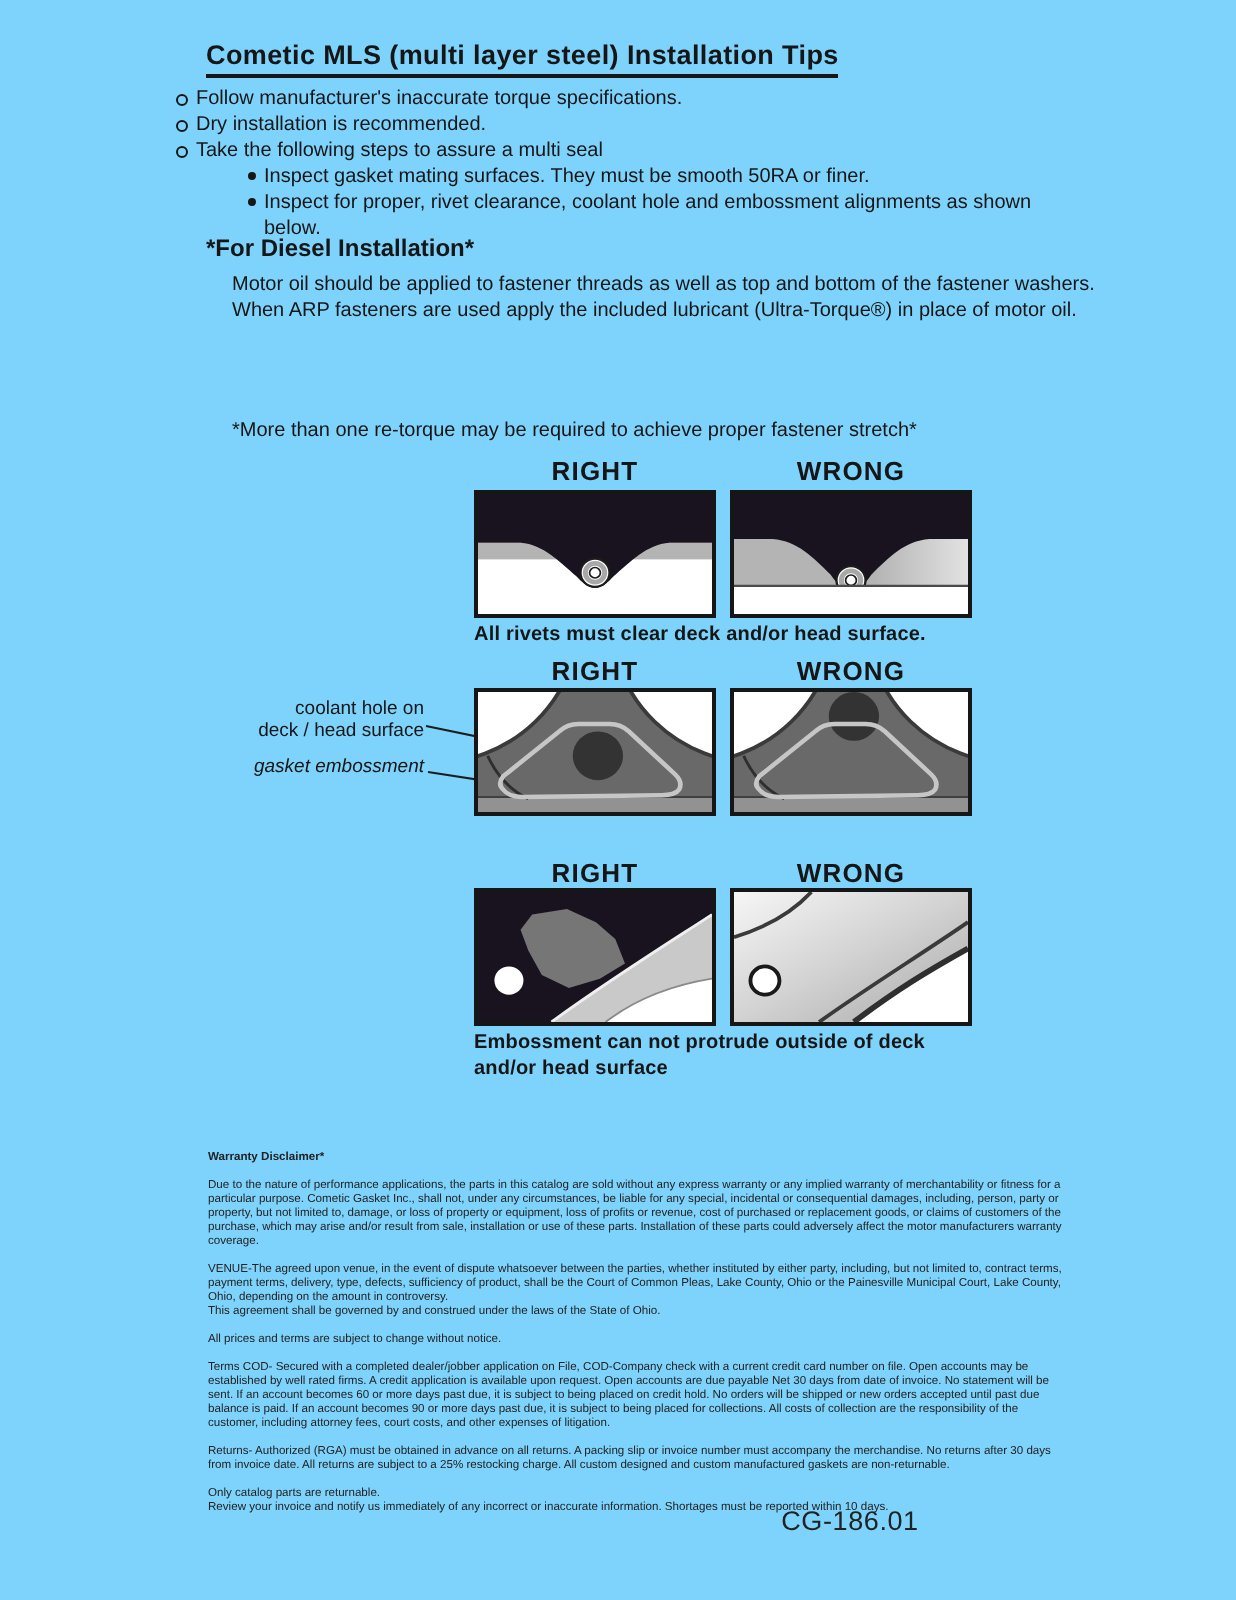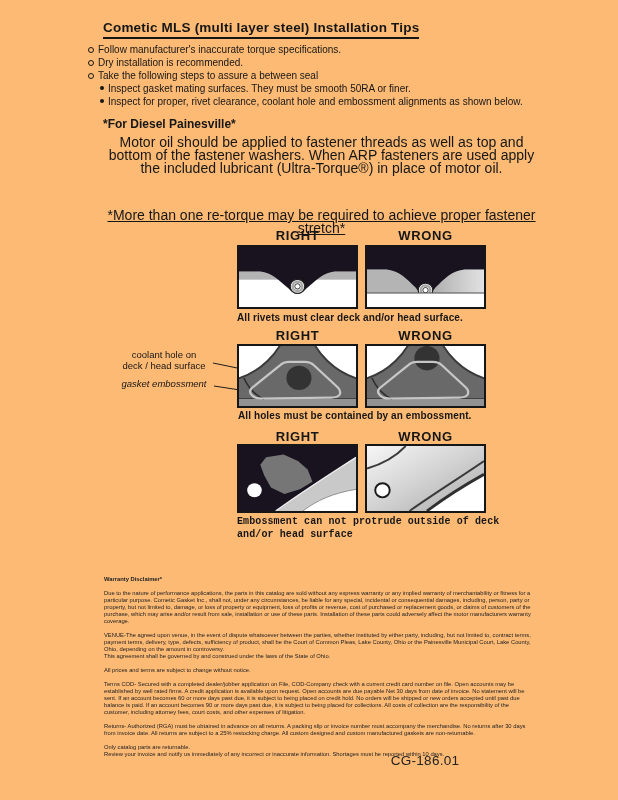--- a/index.html
+++ b/index.html
@@ -1,48 +1,48 @@
 <!DOCTYPE html>
 <html><head>
 <meta charset="utf-8">
 <style>
   html,body { margin:0; padding:0; background:#ffffff; }
   .page {
-    position:relative; width:618px; height:800px; background:#fdba74;
+    position:relative; width:618px; height:800px; background:#7dd3fc;
     font-family:"Liberation Sans", sans-serif; color:#161616; overflow:hidden;
   }
   .abs { position:absolute; }
   .title {
     left:103px; top:20px; font-size:13.5px; font-weight:700;
     border-bottom:2px solid #161616; padding-bottom:2px; letter-spacing:0.2px;
   }
   .bullets { left:88px; top:43px; width:450px; font-size:10px; }
   .b-row { display:flex; align-items:flex-start; line-height:13px; }
   .b-o {
     flex:0 0 auto; width:4px; height:4px; border:1px solid #161616;
     border-radius:50%; margin:4px 4px 0 0;
   }
-  .b-sub { margin-left:12px; }
+  .b-sub { margin-left:36px; }
   .b-dot {
     flex:0 0 auto; width:4px; height:4px; background:#161616;
     border-radius:50%; margin:4px 4px 0 0;
   }
   .diesel-h { left:103px; top:117px; font-size:12px; font-weight:700; }
-  .para { left:103px; top:0; width:437px; font-size:14px; line-height:13px;text-align:center; }
+  .para { left:116px; top:0; width:437px; font-size:10px; line-height:13px; }
   .p1 { top:136px; }
   .p2 { top:168px; }
-  .p3 { top:209px;text-decoration:underline; }
+  .p3 { top:209px; }
   .fig-label { width:121px; text-align:center; font-size:13px; font-weight:600; letter-spacing:0.6px; }
   .fig-box {
     width:121px; box-sizing:border-box; border:2px solid #161616; background:#fff;
   }
   .fig-box svg { display:block; }
   .fig-caption { font-size:10px; font-weight:700; letter-spacing:0.1px; white-space:pre-line; line-height:12.5px; }
   .leader-label {
-    width:96px; text-align:center; font-size:9.5px; line-height:10.5px; white-space:pre-line;
+    width:96px; text-align:right; font-size:9.5px; line-height:10.5px; white-space:pre-line;
   }
   .legal { left:104px; top:576px; width:428px; font-size:5.8px; line-height:7px; color:#222; }
   .legal p { margin:0 0 7px 0; white-space:pre-line; }
   .legal .lh { font-weight:700; }
   .doc-code { left:330px; top:753px; width:190px; text-align:center; font-size:13.5px; color:#222; letter-spacing:0.3px; }
 </style>
 </head>
 <body>
 
 <div class="page">
@@ -53,33 +53,33 @@
     <div class="b-row">
       <span class="b-o"></span>
       <span>Follow manufacturer's inaccurate torque specifications.</span>
     </div>
     <div class="b-row">
       <span class="b-o"></span>
       <span>Dry installation is recommended.</span>
     </div>
     <div class="b-row">
       <span class="b-o"></span>
-      <span>Take the following steps to assure a between seal</span>
+      <span>Take the following steps to assure a multi seal</span>
     </div>
     <div class="b-row b-sub">
       <span class="b-dot"></span>
       <span>Inspect gasket mating surfaces.  They must be smooth 50RA or finer.</span>
     </div>
     <div class="b-row b-sub">
       <span class="b-dot"></span>
       <span>Inspect for proper, rivet clearance, coolant hole and embossment alignments as shown below.</span>
     </div>
   </div>
 
-  <div class="abs diesel-h">*For Diesel Painesville*</div>
+  <div class="abs diesel-h">*For Diesel Installation*</div>
   <div class="abs para p1">Motor oil should be applied to fastener threads as well as top and bottom of the fastener washers. When ARP fasteners are used apply the included lubricant (Ultra-Torque®) in place of motor oil.</div>
   <div class="abs para p3">*More than one re-torque may be required to achieve proper fastener stretch*</div>
 
   <div class="abs fig-label" style="left:237px; top:228px;">RIGHT</div>
   <div class="abs fig-label" style="left:365px; top:228px;">WRONG</div>
 
   <div class="abs fig-box" style="left:237px; top:245px; height:64px;">
     <svg width="117" height="60" viewBox="0 0 121 64" preserveAspectRatio="none">
       <rect width="121" height="64" fill="#ffffff"></rect>
       <rect x="0" y="26" width="121" height="9" fill="#b4b4b4"></rect>
@@ -144,21 +144,20 @@
       <rect x="0" y="56" width="121" height="8" fill="#929292"></rect>
       <line x1="0" y1="56" x2="121" y2="56" stroke="#3f3f3f" stroke-width="1"></line>
       <circle cx="-24" cy="-38" r="76" fill="#ffffff" stroke="#3a3a3a" stroke-width="2"></circle>
       <circle cx="145" cy="-38" r="76" fill="#ffffff" stroke="#3a3a3a" stroke-width="2"></circle>
       <path d="M5,34 Q12,50 26,57" fill="none" stroke="#2e2e2e" stroke-width="1.5"></path>
       <circle cx="62" cy="13" r="13" fill="#333333"></circle>
       <path d="M13,52 Q10,49 13,45 L42,21 Q46,17 52,17 L68,17 Q74,17 78,21 L102,44 Q106,48 104,52 Q102,55 95,55 L23,56 Q16,56 13,52 Z" fill="none" stroke="#c6c6c6" stroke-width="2.4"></path>
     </svg>
   </div>
 
-  <div class="abs fig-caption" style="left:238px; top:410px;">All holes must be contained by an embossment.</div>
 
   <div class="abs fig-label" style="left:237px; top:429px;">RIGHT</div>
   <div class="abs fig-label" style="left:365px; top:429px;">WRONG</div>
 
   <div class="abs fig-box" style="left:237px; top:444px; height:69px;">
     <svg width="117" height="65" viewBox="0 0 121 69" preserveAspectRatio="none">
       <rect width="121" height="69" fill="#ffffff"></rect>
       <path d="M0,0 H121 V46 C97,50 80,58 66,69 L0,69 Z" fill="#c9c9c9"></path>
       <path d="M121,46 C97,50 80,58 66,69" fill="none" stroke="#8a8a8a" stroke-width="1"></path>
       <path d="M0,0 H121 V12 C94,30 66,48 38,69 L0,69 Z" fill="#19121f"></path>
@@ -179,21 +178,21 @@
       </defs>
       <rect width="121" height="69" fill="#ffffff"></rect>
       <path d="M0,0 H121 V30 C100,42 84,52 62,69 L0,69 Z" fill="url(#g3)"></path>
       <path d="M121,30 C100,42 84,52 62,69" fill="none" stroke="#2f2f2f" stroke-width="3"></path>
       <path d="M121,16 C97,33 70,50 44,69" fill="none" stroke="#3a3a3a" stroke-width="2"></path>
       <path d="M0,24 C16,19 30,11 40,0" fill="none" stroke="#3a3a3a" stroke-width="2"></path>
       <circle cx="16" cy="47" r="7.5" fill="#ffffff" stroke="#1a1a1a" stroke-width="2"></circle>
     </svg>
   </div>
 
-  <div class="abs fig-caption" style="left:237px; top:516px;font-family:Liberation Mono, monospace;">Embossment can not protrude outside of deck
+  <div class="abs fig-caption" style="left:237px; top:516px;">Embossment can not protrude outside of deck
 and/or head surface</div>
 
   <div class="abs legal">
     <p class="lh">Warranty Disclaimer*</p>
     <p>Due to the nature of performance applications, the parts in this catalog are sold without any express warranty or any implied warranty of merchantability or fitness for a particular purpose.  Cometic Gasket Inc., shall not, under any circumstances, be liable for any special, incidental or consequential damages, including, person, party or property, but not limited to, damage, or loss of property or equipment, loss of profits or revenue, cost of purchased or replacement goods, or claims of customers of the purchase, which may arise and/or result from sale, installation or use of these parts.  Installation of these parts could adversely affect the motor manufacturers warranty coverage.</p>
     <p>VENUE-The agreed upon venue, in the event of dispute whatsoever between the parties, whether instituted by either party, including, but not limited to, contract terms, payment terms, delivery, type, defects, sufficiency of product, shall be the Court of Common Pleas, Lake County, Ohio or the Painesville Municipal Court, Lake County, Ohio, depending on the amount in controversy.
 This agreement shall be governed by and construed under the laws of the State of Ohio.</p>
     <p>All prices and terms are subject to change without notice.</p>
     <p>Terms COD- Secured with a completed dealer/jobber application on File, COD-Company check with a current credit card number on file.  Open accounts may be established by well rated firms.  A credit application is available upon request.  Open accounts are due payable Net 30 days from date of invoice.  No statement will be sent.  If an account becomes 60 or more days past due, it is subject to being placed on credit hold.  No orders will be shipped or new orders accepted until past due balance is paid.  If an account becomes 90 or more days past due, it is subject to being placed for collections.  All costs of collection are the responsibility of the customer, including attorney fees, court costs, and other expenses of litigation.</p>
     <p>Returns- Authorized (RGA) must be obtained in advance on all returns.  A packing slip or invoice number must accompany the merchandise.  No returns after 30 days from invoice date.  All returns are subject to a 25% restocking charge.  All custom designed and custom manufactured gaskets are non-returnable.</p>

